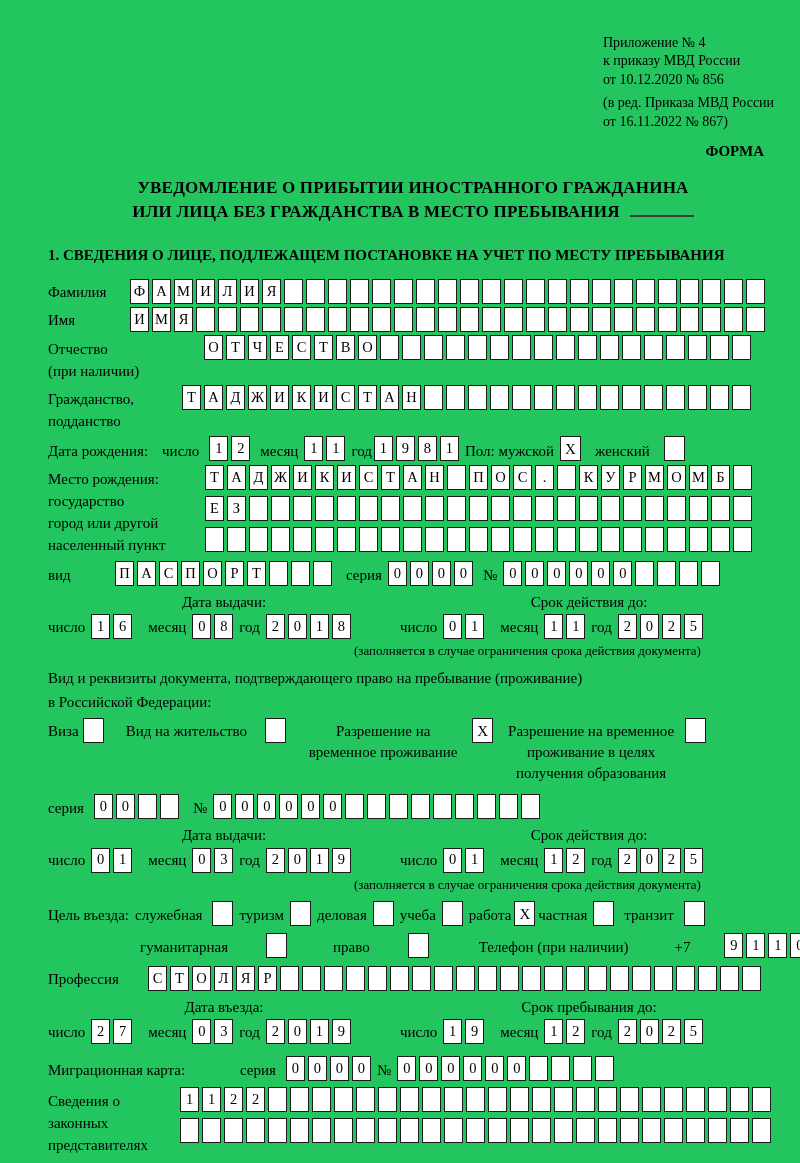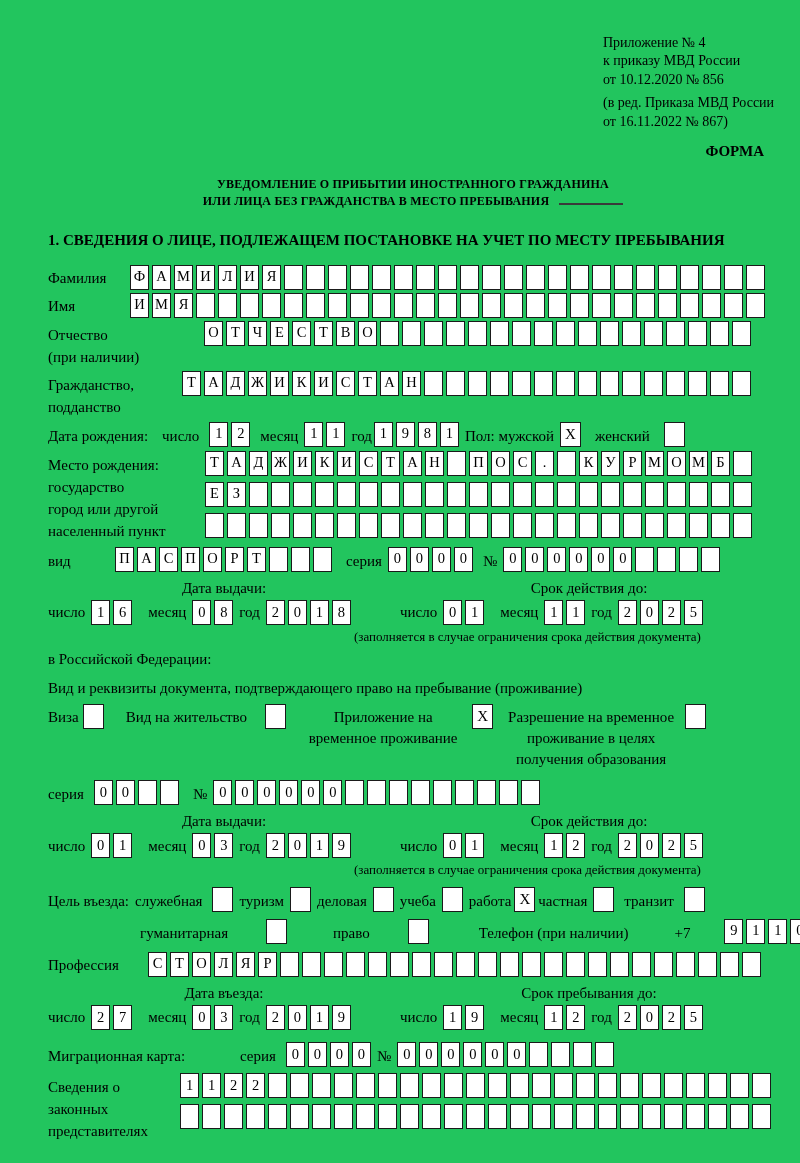--- a/index.html
+++ b/index.html
@@ -6,21 +6,21 @@
   html,body { margin:0; padding:0; background:#ffffff; }
   .page {
     width:800px; height:1163px; background:#22c55e; color:#000;
     font-family:"Liberation Serif","DejaVu Serif",serif;
     font-size:15px; line-height:1.35;
     padding:34px 22px 16px 48px; overflow:hidden; position:relative;
   }
   .top-right { width:215px; margin-left:555px; font-size:14px; line-height:1.32; }
   .top-right .rev { margin-top:5px; }
   .forma { text-align:right; font-weight:bold; font-size:15px; margin:10px 14px 0 0; }
-  .title { text-align:center; font-weight:bold; font-size:12px; line-height:1.45; margin-top:14px; letter-spacing:0.2px; }
+  .title { text-align:center; font-weight:bold; font-size:17px; line-height:1.45; margin-top:14px; letter-spacing:0.2px; }
   .title-underline { display:inline-block; width:64px; border-bottom:2.5px solid #3a3a3a; margin-left:10px; }
   .sec-head { font-weight:bold; font-size:15px; margin-top:20px; margin-bottom:14px; }
 
   .cells { display:inline-flex; gap:3px; vertical-align:middle; flex:none; }
   .cell {
     width:19px; height:25px; border:1.6px solid #1a1a1a; background:#fff;
     display:inline-flex; align-items:center; justify-content:center;
     font-size:14.5px; flex:none;
   }
   .cb {
@@ -402,29 +402,29 @@
             <span class="cell">2</span>
             <span class="cell">0</span>
             <span class="cell">2</span>
             <span class="cell">5</span>
           </span>
       </div>
       <div class="dg-note">(заполняется в случае ограничения срока действия документа)</div>
     </div>
   </div>
 
+  <div style="margin-top:8px;">Вид и реквизиты документа, подтверждающего право на пребывание (проживание)</div>
   <div style="margin-top:4px;">в Российской Федерации:</div>
-  <div style="margin-top:8px;">Вид и реквизиты документа, подтверждающего право на пребывание (проживание)</div>
 
   <div class="frow" style="margin-top:6px;">
     <span class="lbl">Виза</span>
     <span class="cb" style="margin-left:4px;"></span>
     <span class="lbl ml22">Вид на жительство</span>
     <span class="cb ml18"></span>
-    <span class="optwrap ml18" style="width:158px; padding-top:3px;">Приложение на временное проживание</span>
+    <span class="optwrap ml18" style="width:158px; padding-top:3px;">Разрешение на временное проживание</span>
     <span class="cb ml10">X</span>
     <span class="optwrap ml14" style="width:168px; padding-top:3px;">Разрешение на временное проживание в целях получения образования</span>
     <span class="cb ml10"></span>
   </div>
 
   <div class="frow" style="align-items:center; margin-top:10px;">
     <span class="lbl">серия</span>
     <span class="cells ml10">
         <span class="cell">0</span>
         <span class="cell">0</span>

